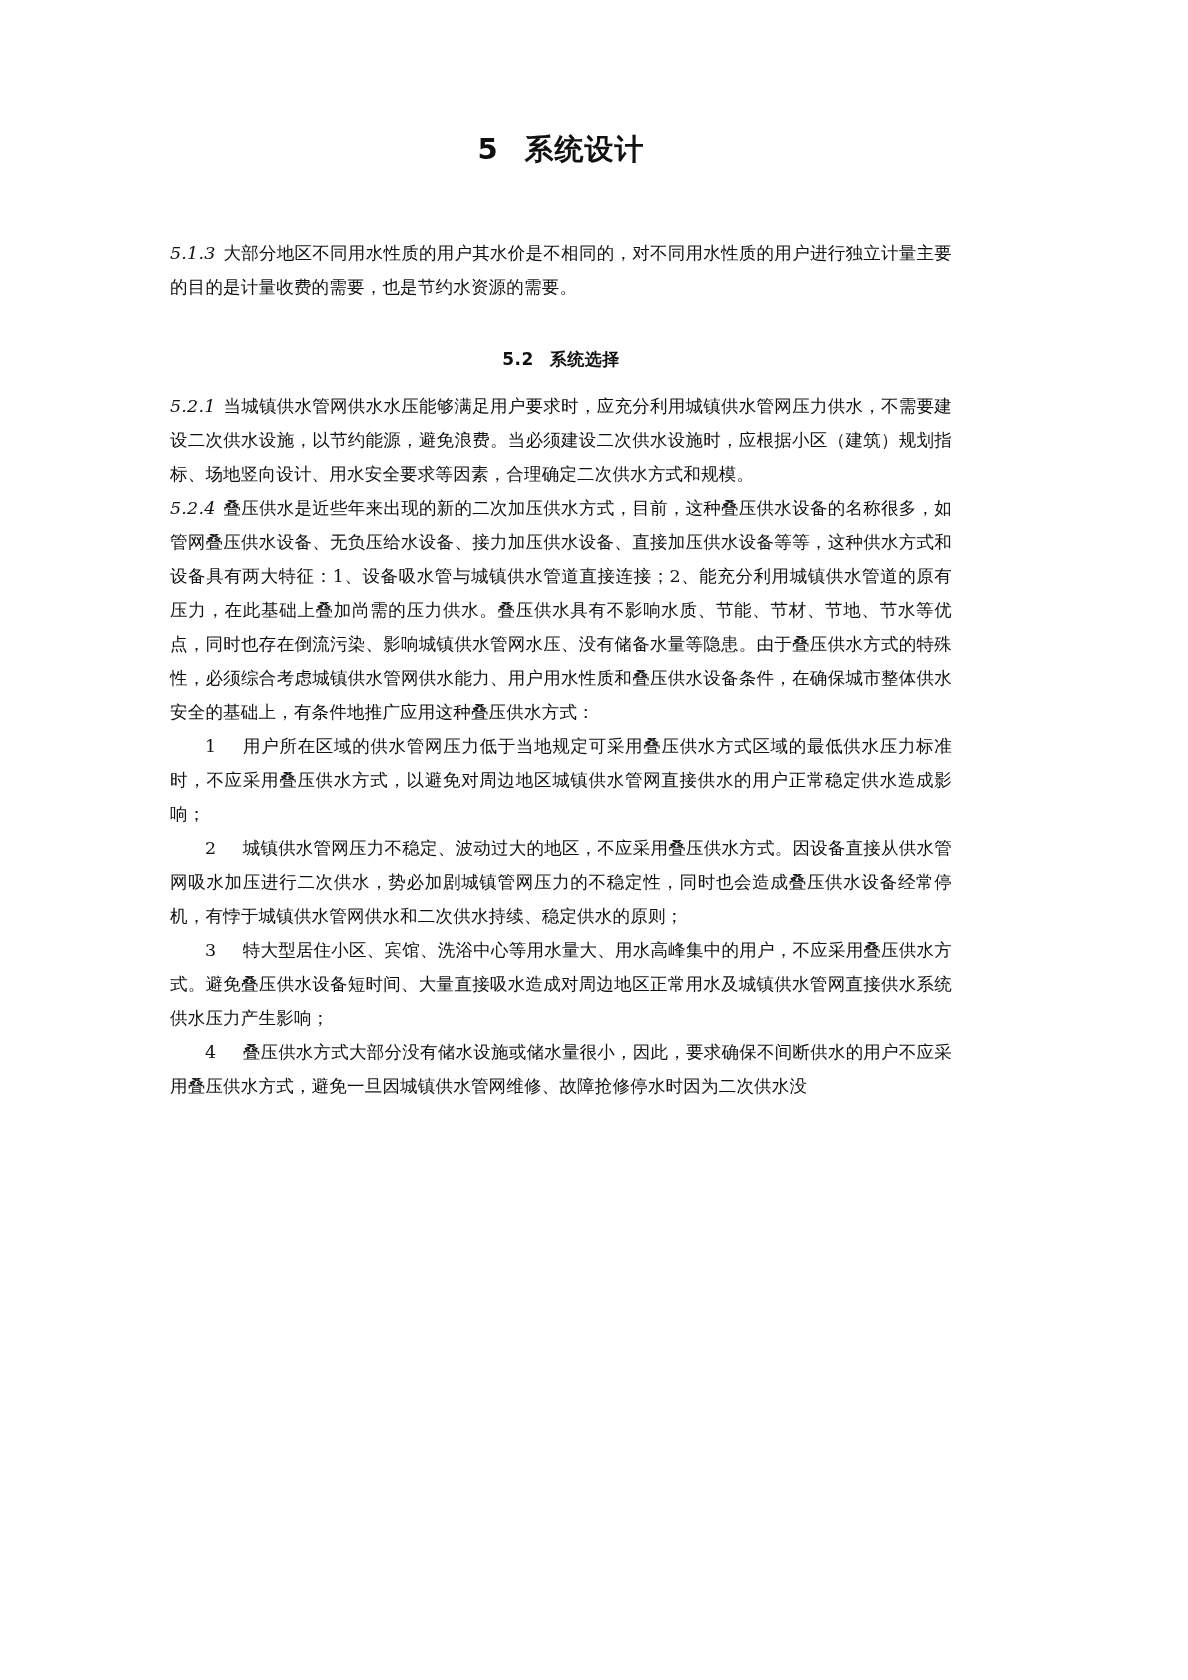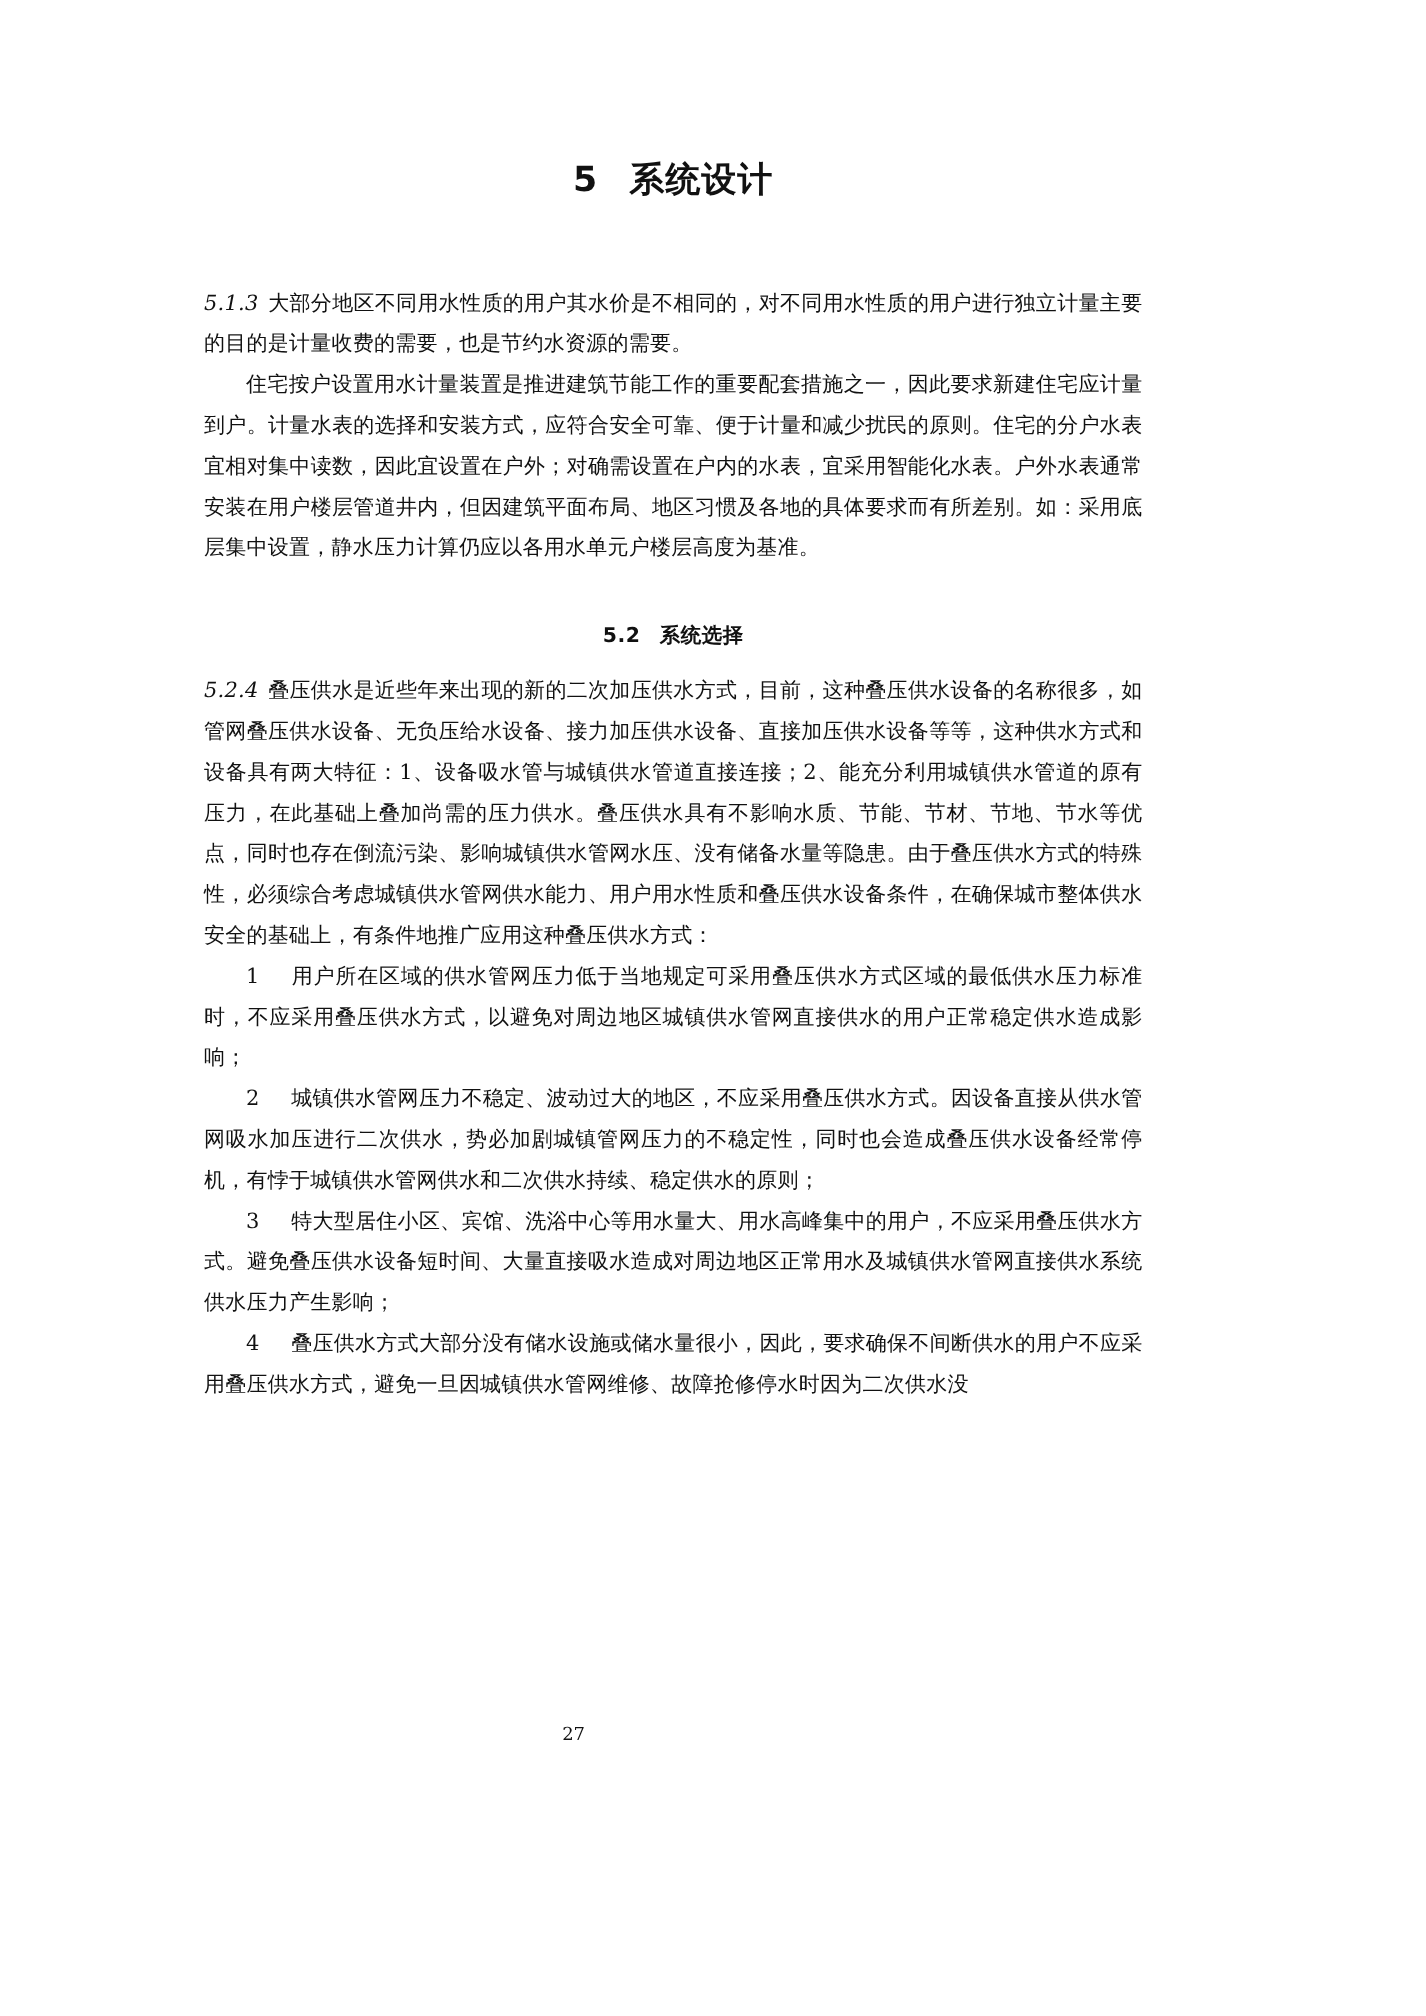--- a/index.html
+++ b/index.html
@@ -95,32 +95,32 @@
 
     <div class="spacer-1"></div>
 
 
     <div class="spacer-2"></div>
 
     <p class="body-text">
       <span class="lead">5.1.3</span><span>大部分地区不同用水性质的用户其水价是不相同的，对不同用水性质的用户进行独立计量主要的目的是计量收费的需要，也是节约水资源的需要。</span>
     </p>
 
-    <p class="body-text indent">
-      <span>住宅按户设置用水计量装置是推进建筑节能工作的重要配套措施之一，因此要求新建住宅应计量到户。计量水表的选择和安装方式，应符合安全可靠、便于计量和减少扰民的原则。住宅的分户水表宜相对集中读数，因此宜设置在户外；对确需设置在户内的水表，宜采用智能化水表。户外水表通常安装在用户楼层管道井内，但因建筑平面布局、地区习惯及各地的具体要求而有所差别。如：采用底层集中设置，静水压力计算仍应以各用水单元户楼层高度为基准。</span>
-    </p>
 
     <div class="spacer-3"></div>
 
     <h2 class="section-title">
       <span class="num">5.2</span><span>系统选择</span>
     </h2>
 
     <div class="spacer-4"></div>
 
+    <p class="body-text">
+      <span class="lead">5.2.1</span><span>当城镇供水管网供水水压能够满足用户要求时，应充分利用城镇供水管网压力供水，不需要建设二次供水设施，以节约能源，避免浪费。当必须建设二次供水设施时，应根据小区（建筑）规划指标、场地竖向设计、用水安全要求等因素，合理确定二次供水方式和规模。</span>
+    </p>
 
     <p class="body-text">
       <span class="lead">5.2.4</span><span>叠压供水是近些年来出现的新的二次加压供水方式，目前，这种叠压供水设备的名称很多，如管网叠压供水设备、无负压给水设备、接力加压供水设备、直接加压供水设备等等，这种供水方式和设备具有两大特征：1、设备吸水管与城镇供水管道直接连接；2、能充分利用城镇供水管道的原有压力，在此基础上叠加尚需的压力供水。叠压供水具有不影响水质、节能、节材、节地、节水等优点，同时也存在倒流污染、影响城镇供水管网水压、没有储备水量等隐患。由于叠压供水方式的特殊性，必须综合考虑城镇供水管网供水能力、用户用水性质和叠压供水设备条件，在确保城市整体供水安全的基础上，有条件地推广应用这种叠压供水方式：</span>
     </p>
 
     <p class="body-text list-item">
       <span class="item-label">1</span><span>用户所在区域的供水管网压力低于当地规定可采用叠压供水方式区域的最低供水压力标准时，不应采用叠压供水方式，以避免对周边地区城镇供水管网直接供水的用户正常稳定供水造成影响；</span>
     </p>
 
     <p class="body-text list-item">
@@ -130,14 +130,13 @@
     <p class="body-text list-item">
       <span class="item-label">3</span><span>特大型居住小区、宾馆、洗浴中心等用水量大、用水高峰集中的用户，不应采用叠压供水方式。避免叠压供水设备短时间、大量直接吸水造成对周边地区正常用水及城镇供水管网直接供水系统供水压力产生影响；</span>
     </p>
 
     <p class="body-text list-item">
       <span class="item-label">4</span><span>叠压供水方式大部分没有储水设施或储水量很小，因此，要求确保不间断供水的用户不应采用叠压供水方式，避免一旦因城镇供水管网维修、故障抢修停水时因为二次供水没</span>
     </p>
 
   </div>
 
-  <div class="page-number">27</div>
 </div>
 
 </body></html>

